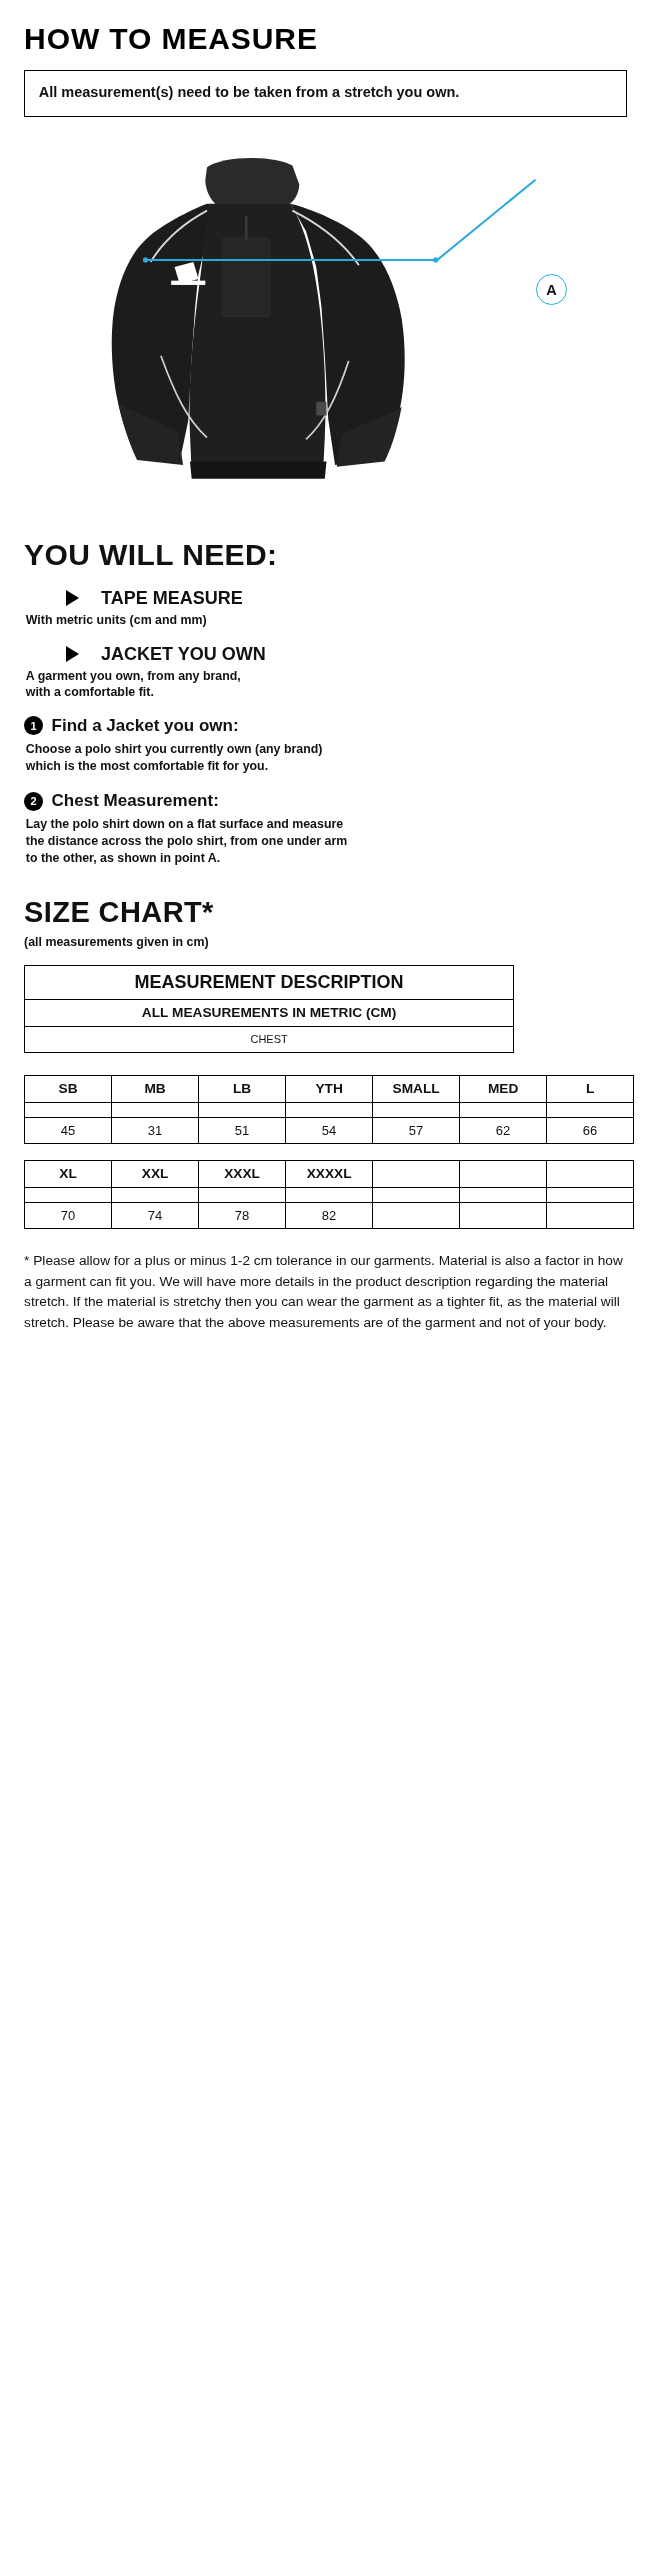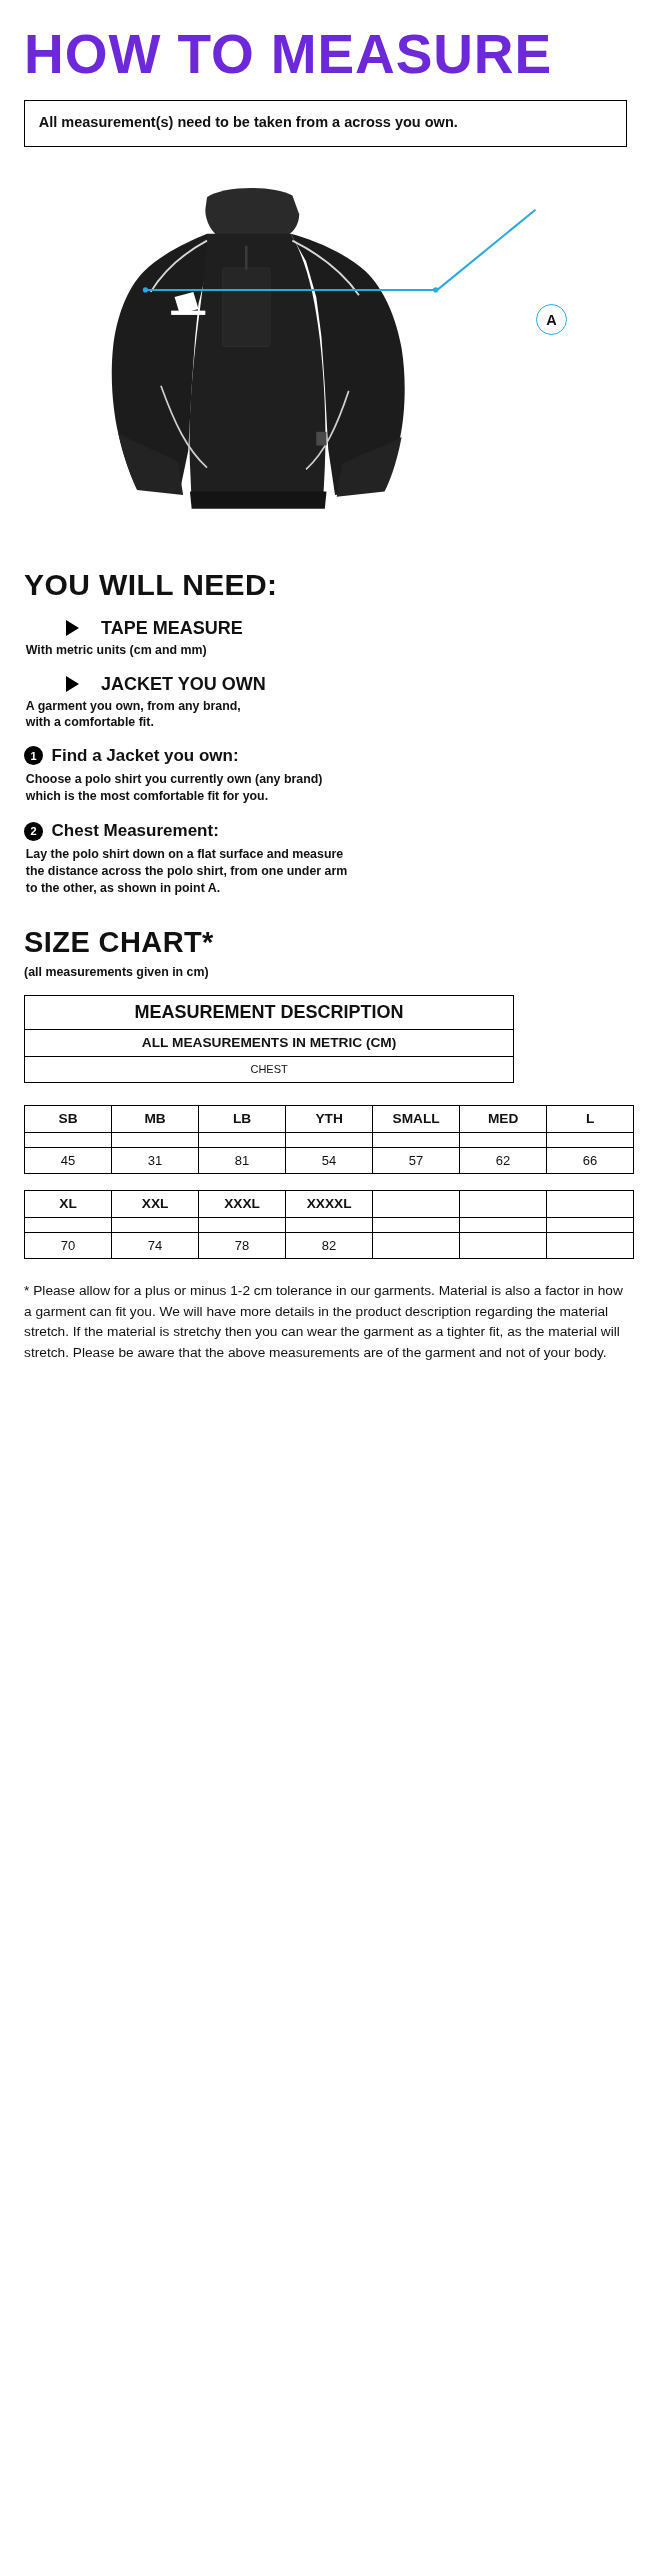--- a/index.html
+++ b/index.html
@@ -12,25 +12,25 @@
     color: #111111;
   }
   .page {
     width: 654px;
     position: relative;
     padding: 0 19px;
   }
 
   
   .main-title {
-    font-size: 55px;
+    font-size: 30px;
     font-weight: bold;
     letter-spacing: 0.9px;
     margin: 22px 0 13.7px 5.1px;
-    color: #6d28d9;
+    color: #000000;
   }
   .notice-box {
     border: 1.7px solid #000;
     padding: 12px 13.7px 13.7px 13.7px;
     margin: 0 8.5px 0 5.1px;
   }
   .notice-box .notice-text {
     font-size: 14.5px;
     font-weight: bold;
     line-height: 1.35;
@@ -195,21 +195,21 @@
   }
 </style>
 </head>
 <body>
 
 <div class="page">
 
   <h1 class="main-title">HOW TO MEASURE</h1>
 
   <div class="notice-box">
-    <div class="notice-text">All measurement(s) need to be taken from a across you own.</div>
+    <div class="notice-text">All measurement(s) need to be taken from a stretch you own.</div>
   </div>
 
   <div class="product-area">
     <div class="jacket-wrap">
       <svg width="367" height="359" viewBox="0 0 430 420" xmlns="http://www.w3.org/2000/svg">
 
         <path d="M150 35 C168 22 225 20 250 33 L258 55 C258 68 250 78 240 82 L168 84 C156 78 148 64 148 50 Z" fill="#2a2a2a"></path>
 
         <path d="M150 78 C130 86 96 102 76 122 C56 142 44 176 40 210 C36 248 40 286 46 312
                  C52 340 60 360 66 372 L118 380 L128 332 L132 258 L136 200
@@ -324,21 +324,21 @@
         <td></td>
         <td></td>
         <td></td>
         <td></td>
         <td></td>
         <td></td>
       </tr>
       <tr>
         <td>45</td>
         <td>31</td>
-        <td>81</td>
+        <td>51</td>
         <td>54</td>
         <td>57</td>
         <td>62</td>
         <td>66</td>
       </tr>
     </tbody>
   </table>
 
   <div class="spacer-row"></div>
 

